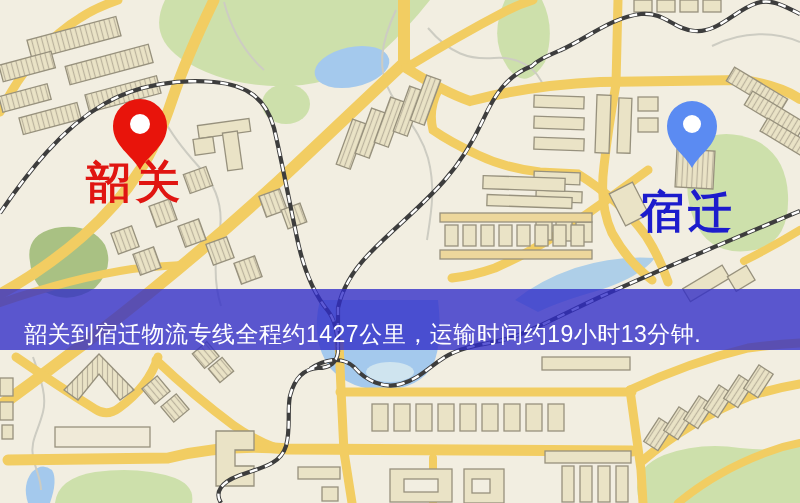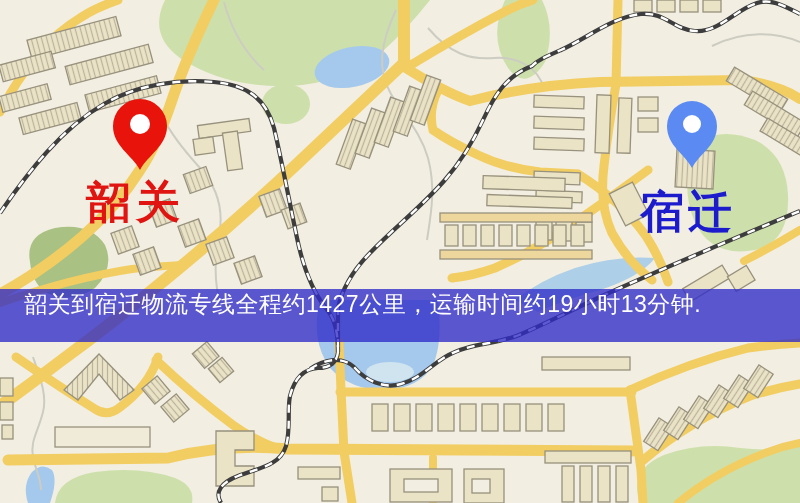--- a/index.html
+++ b/index.html
@@ -1,24 +1,24 @@
 <!DOCTYPE html>
 <html><head>
 <meta charset="utf-8">
 <style>
   html,body{margin:0;padding:0;background:#ffffff;}
   #stage{position:relative;width:800px;height:503px;overflow:hidden;
          font-family:"Liberation Sans","DejaVu Sans",sans-serif;}
   #map-svg{position:absolute;left:0;top:0;}
   .city-label{position:absolute;font-weight:700;font-size:44px;line-height:1;
               white-space:nowrap;text-shadow:0 0 1px rgba(255,255,255,.25);}
-  #origin-label{left:86px;top:180px;letter-spacing:6px;}
+  #origin-label{left:86px;top:160px;letter-spacing:6px;}
   #destination-label{left:640px;top:190px;letter-spacing:4px;}
-  #info-banner{position:absolute;left:0;top:289px;width:800px;height:53px;
-               display:flex;align-items:flex-start;box-sizing:border-box;padding-left:24px;}
+  #info-banner{position:absolute;left:0;top:289px;width:800px;height:61px;
+               display:flex;align-items:flex-end;box-sizing:border-box;padding-left:24px;}
   #info-banner .txt{font-size:23px;letter-spacing:0.5px;white-space:nowrap;}
 </style>
 </head>
 <body>
 
 <div id="stage">
 
 <svg id="map-svg" width="800" height="503" viewBox="0 0 800 503">
   <defs>
     <pattern id="hatch" width="5" height="5" patternUnits="userSpaceOnUse">

